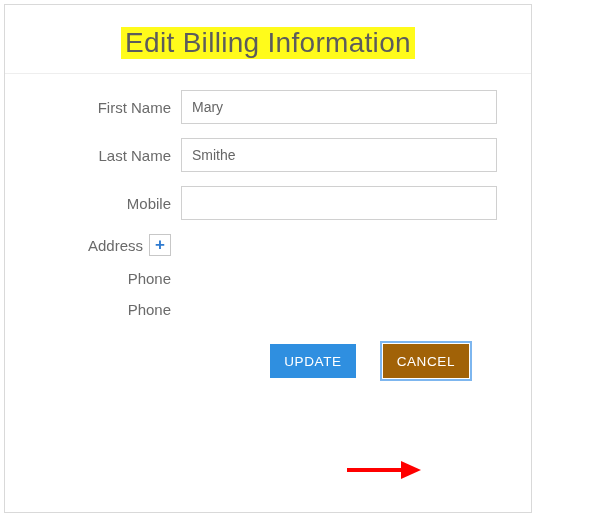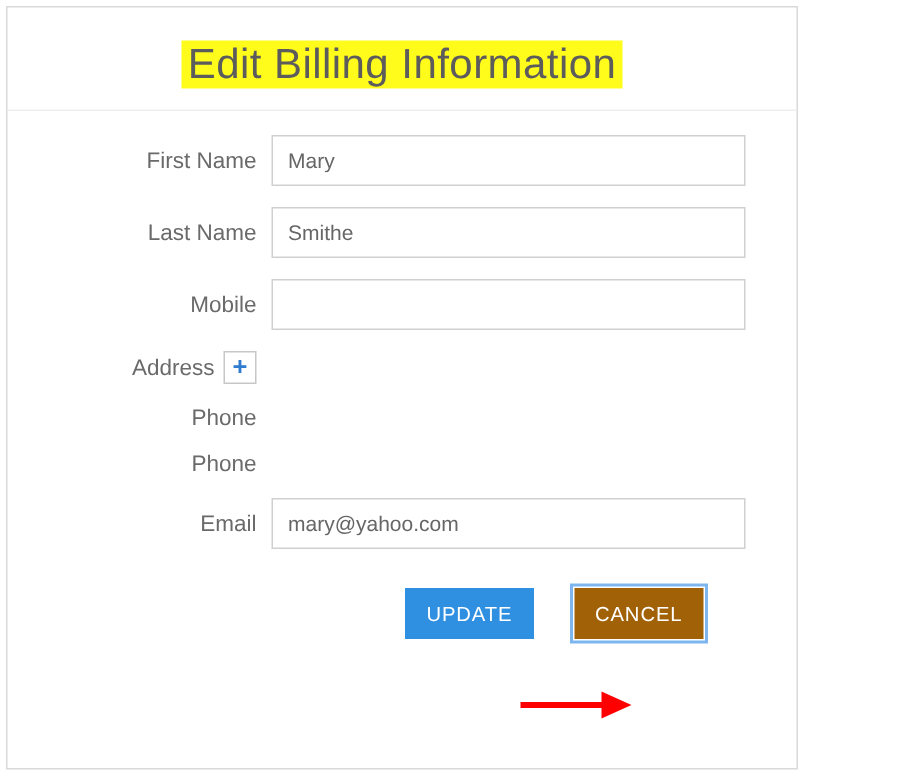--- a/index.html
+++ b/index.html
@@ -148,24 +148,20 @@
     </div>
 
     <div class="row">
       <div class="label">Phone</div>
     </div>
 
     <div class="row">
       <div class="label">Phone</div>
     </div>
 
-    <div class="row">
-      <div class="label">Email</div>
-      <input class="input" type="text" value="mary@yahoo.com" style="">
-    </div>
 
     <div class="button-bar">
       <button class="btn btn-update">UPDATE</button>
       <button class="btn btn-cancel">CANCEL</button>
     </div>
 
   </div>
 
   <svg class="arrow" width="78" height="22">
     <line x1="2" y1="11" x2="58" y2="11" stroke="#ff0000" stroke-width="4"></line>

